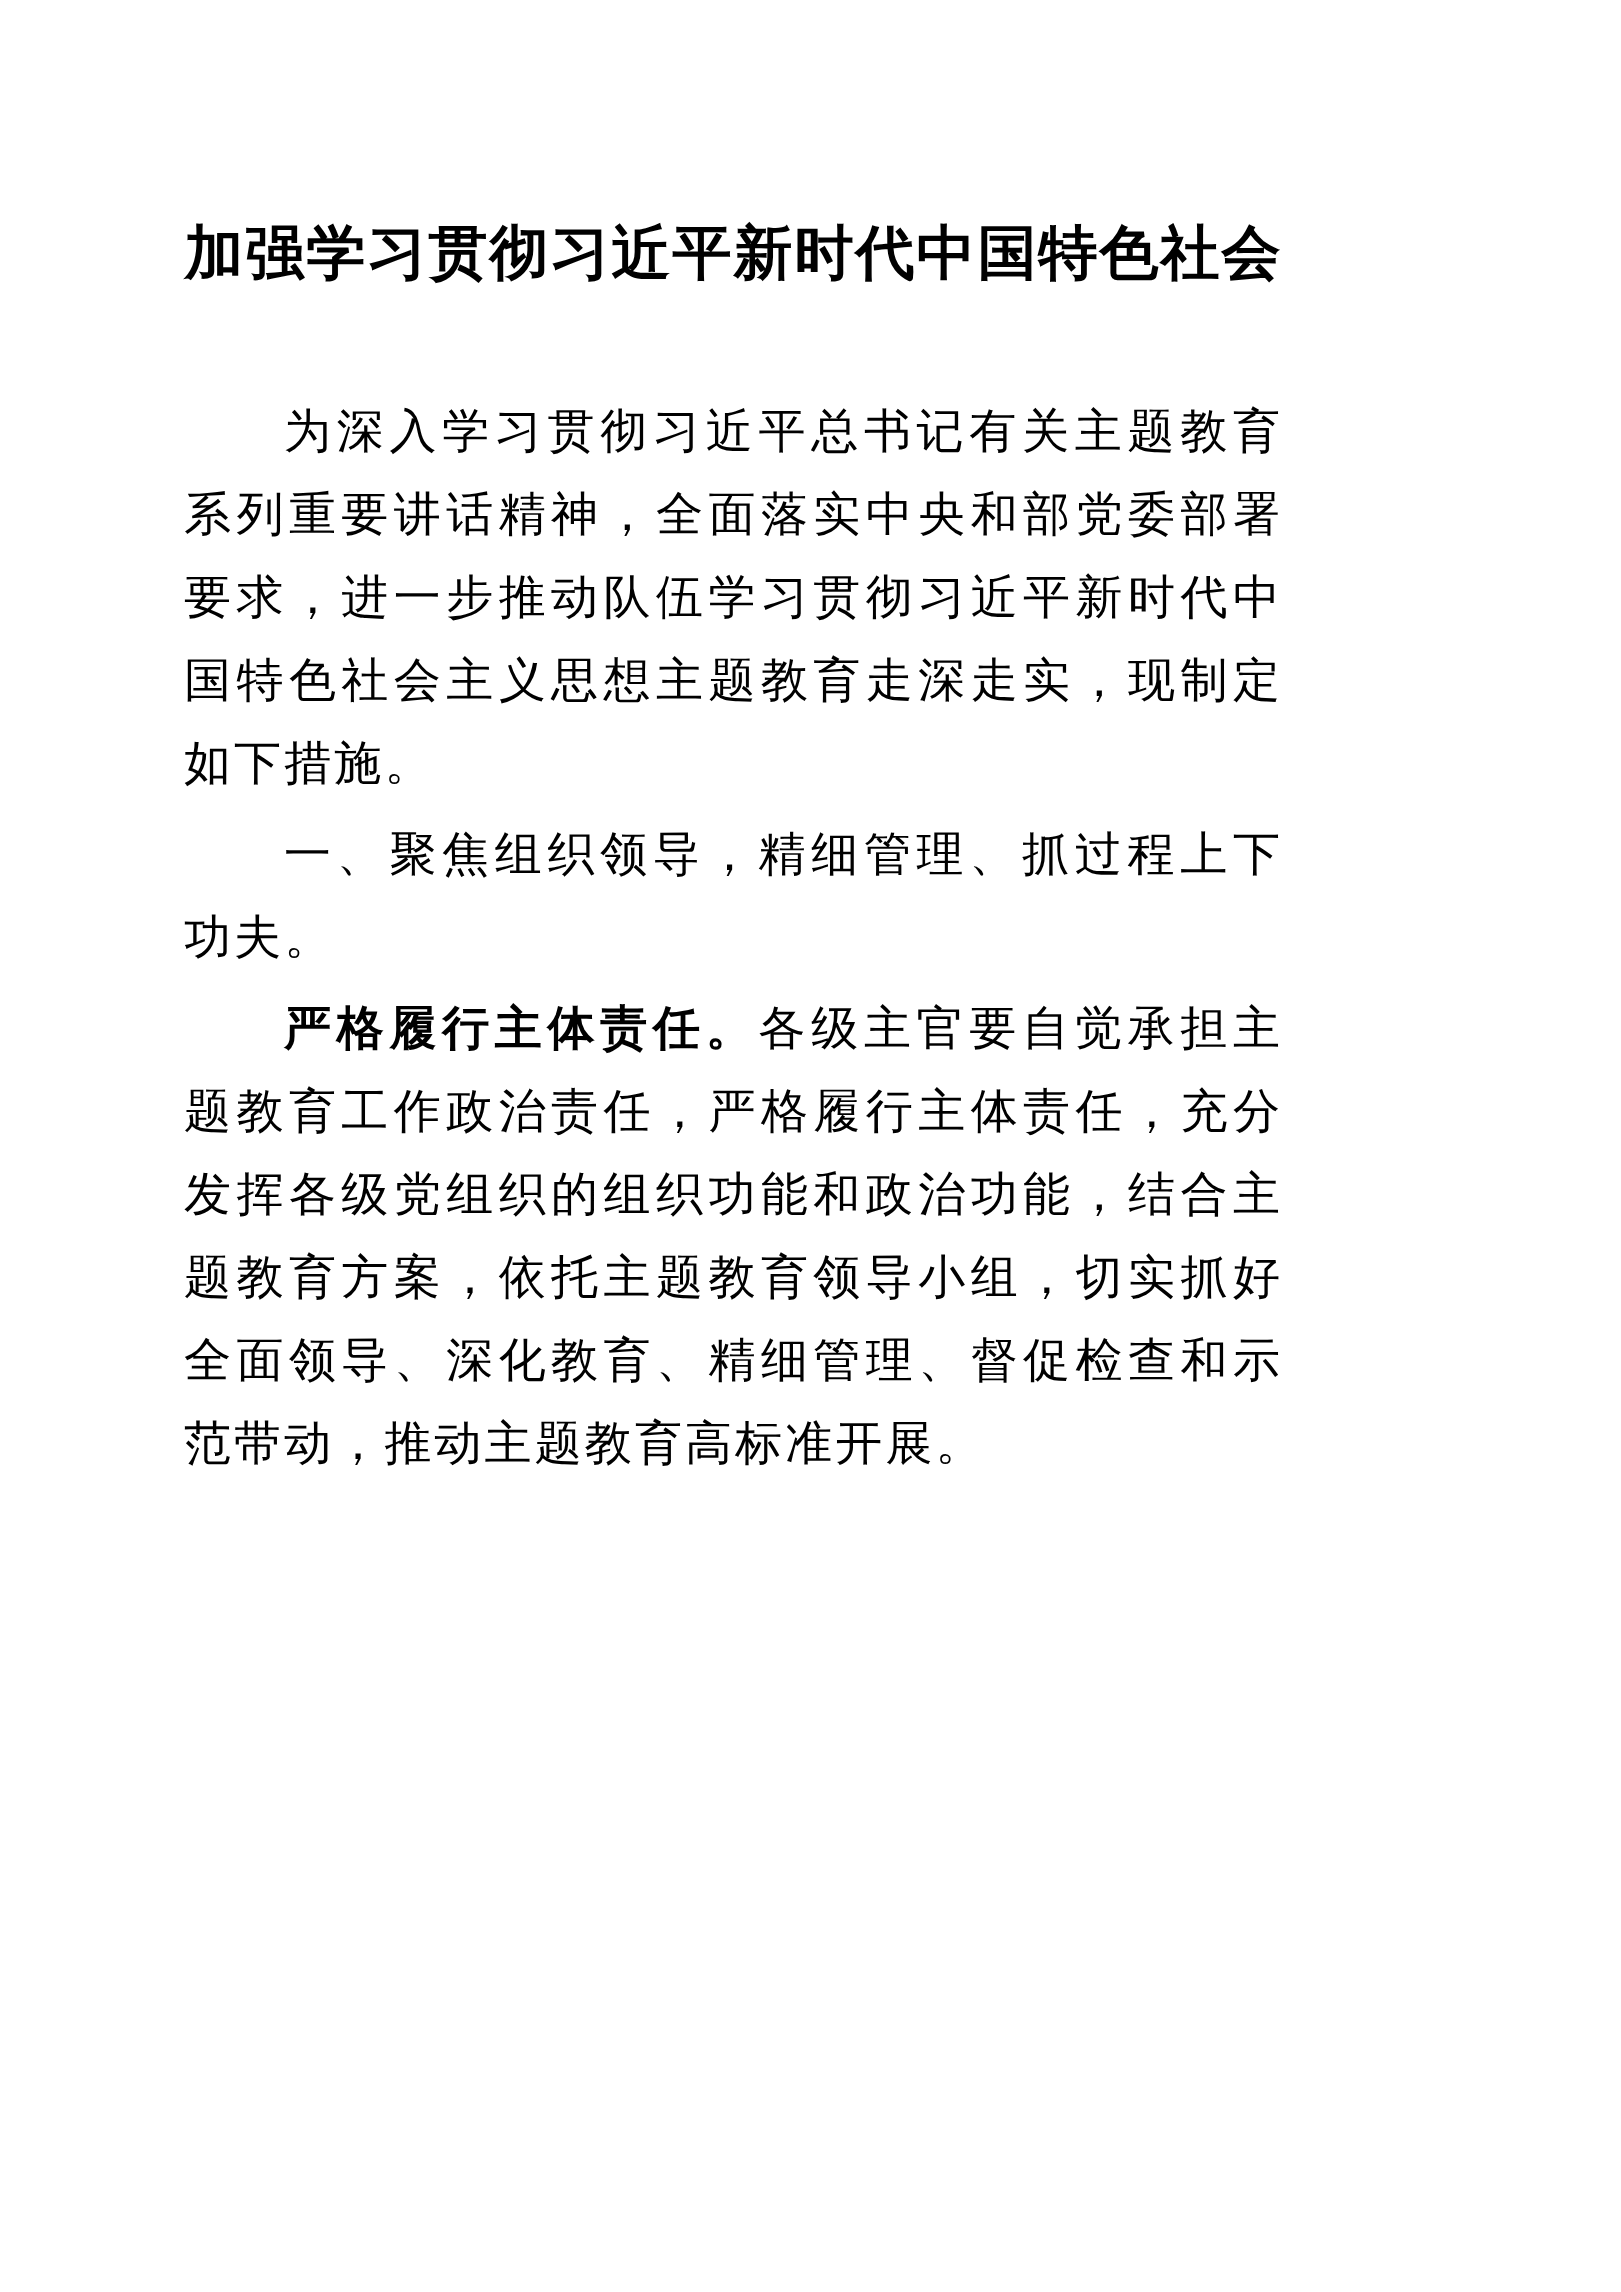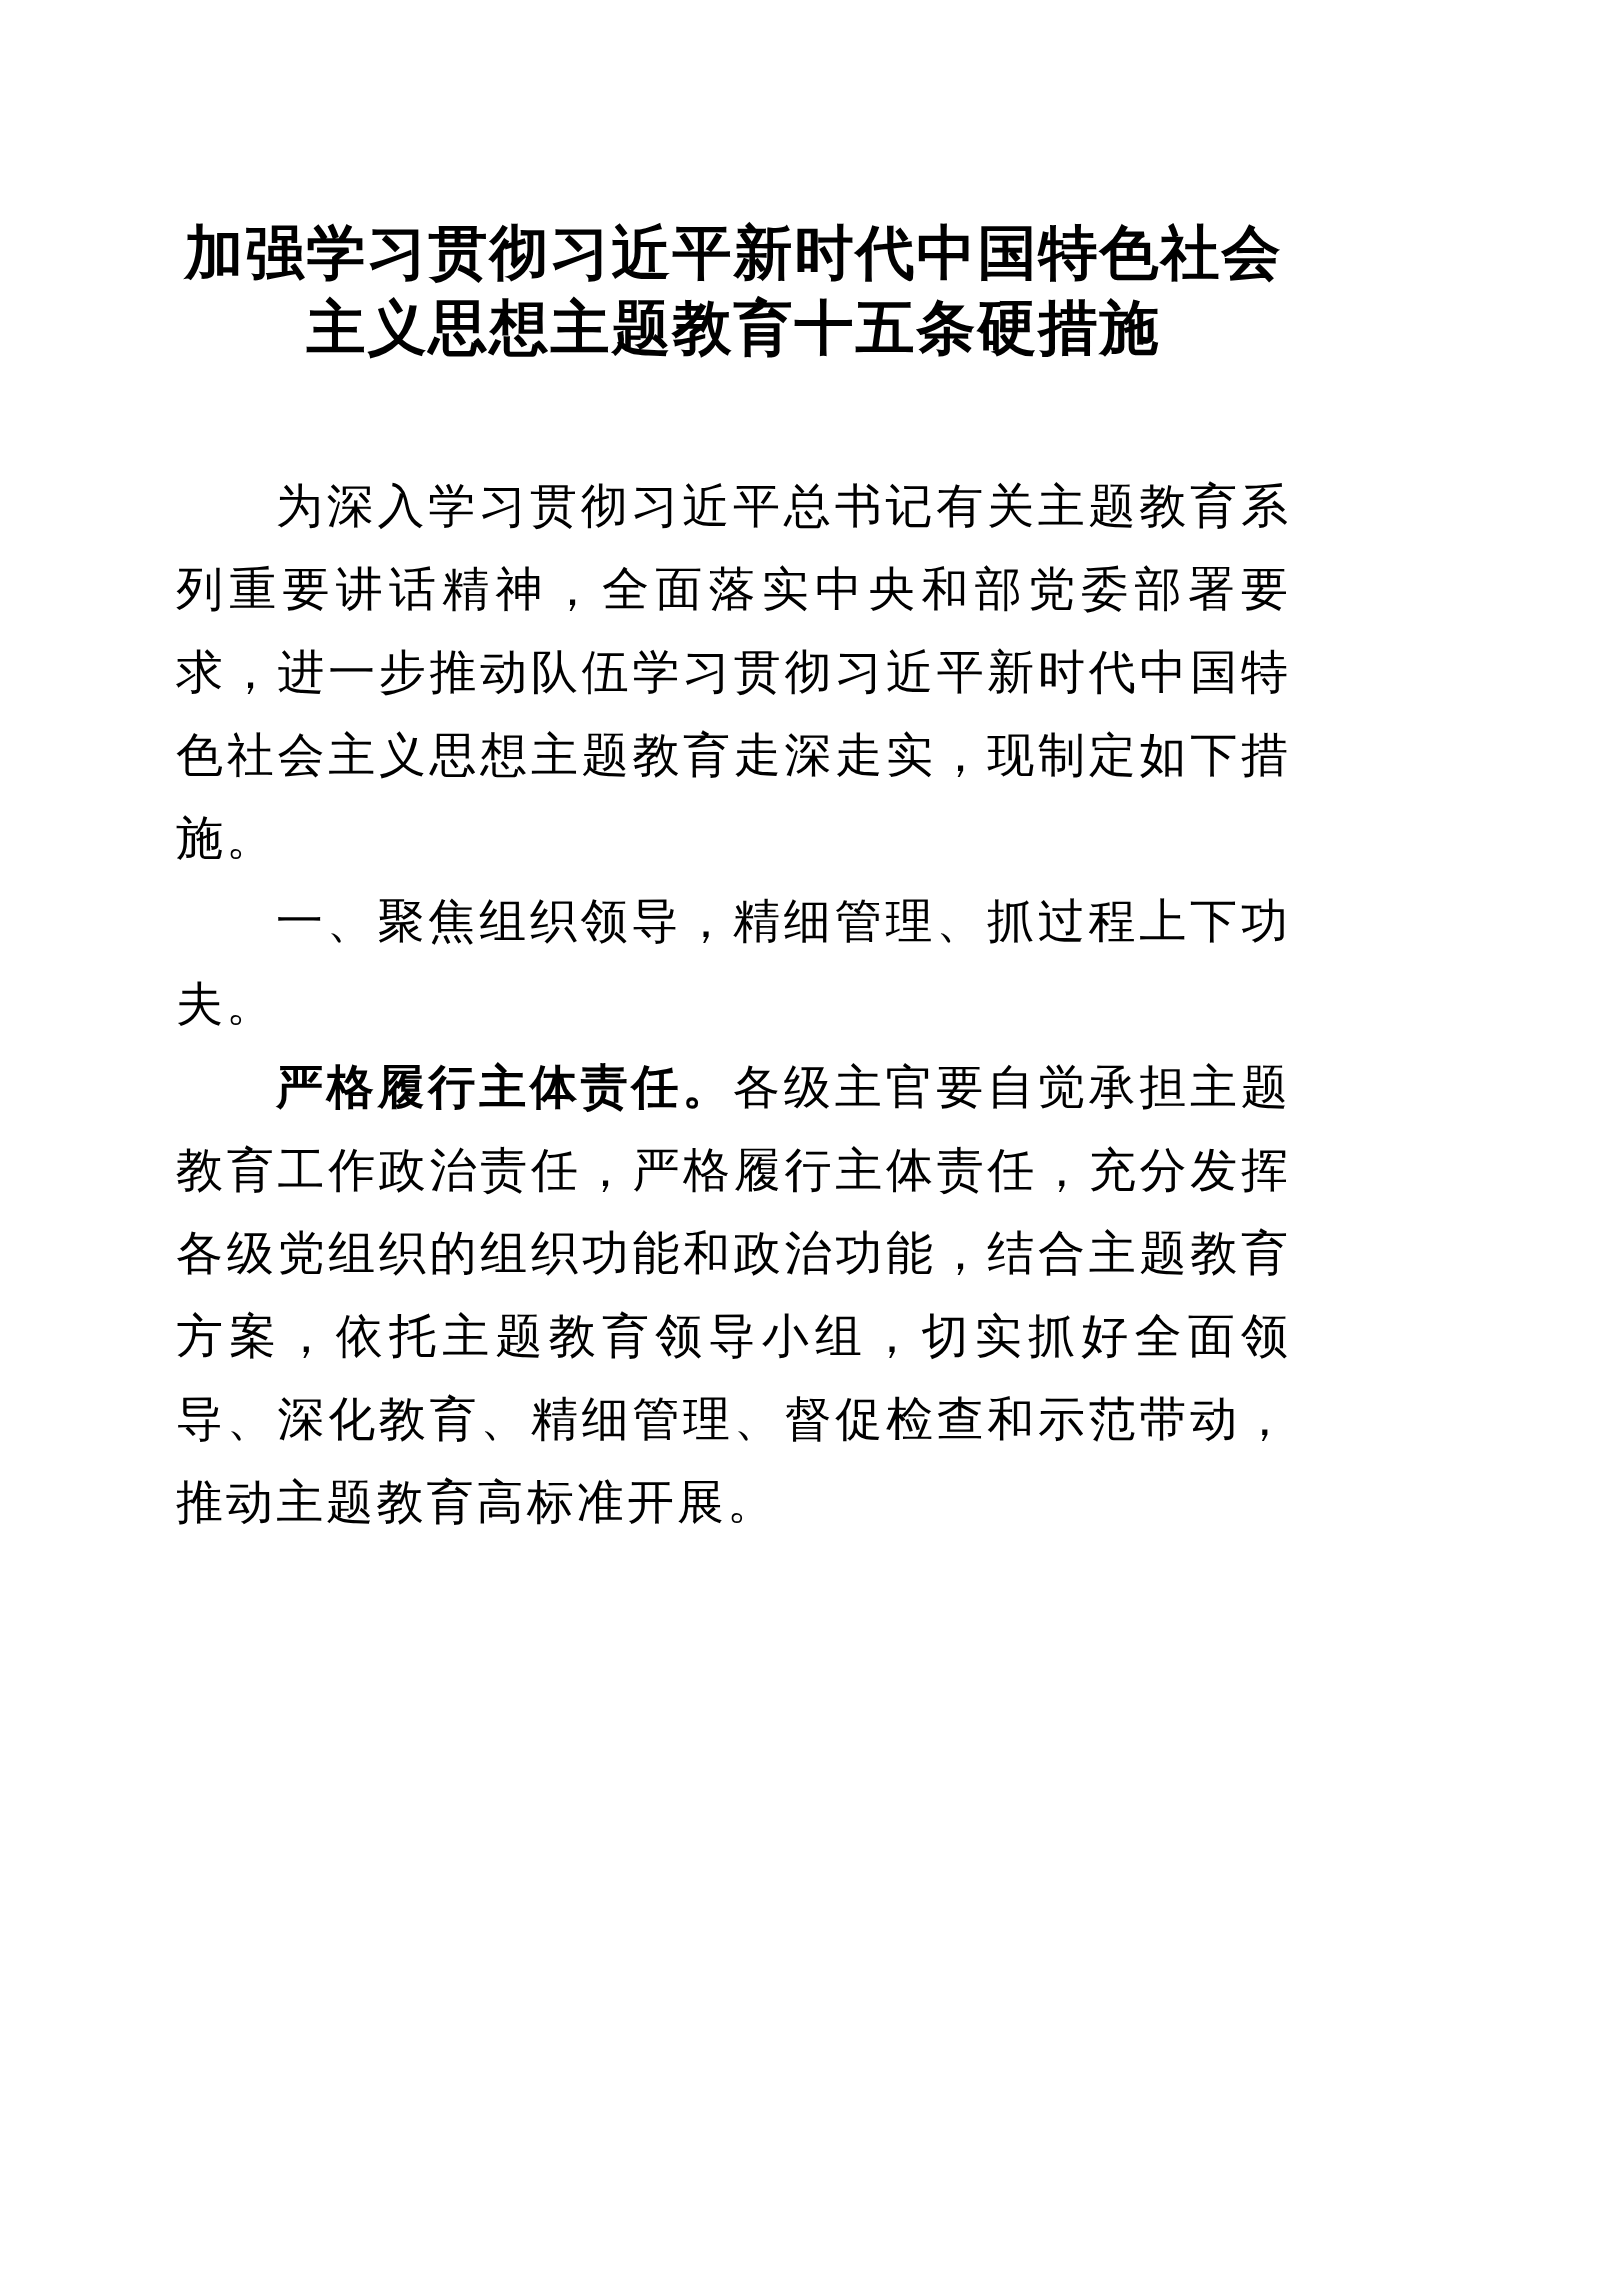--- a/index.html
+++ b/index.html
@@ -32,34 +32,33 @@
     margin-top: 98px;
     font-size: 47px;
     line-height: 83px;
     letter-spacing: 3.1px;
     text-align: justify;
     text-justify: inter-ideograph;
     color: #000000;
   }
   .para {
     text-indent: 100px;
-    margin: 0;
+    margin: 8px;
   }
   .lead {
     font-weight: 700;
   }
 </style>
 </head>
 <body>
 
 <div class="page">
 
   <h1 class="doc-title">
     <span class="title-line">加强学习贯彻习近平新时代中国特色社会</span>
-    <span class="title-line">主义思想主题教育十五条硬措施</span>
   </h1>
 
   <div class="doc-body">
 
     <p class="para"><span>为深入学习贯彻习近平总书记有关主题教育系列重要讲话精神，全面落实中央和部党委部署要求，进一步推动队伍学习贯彻习近平新时代中国特色社会主义思想主题教育走深走实，现制定如下措施。</span></p>
 
     <p class="para"><span>一、聚焦组织领导，精细管理、抓过程上下功夫。</span></p>
 
     <p class="para"><strong class="lead">严格履行主体责任。</strong><span>各级主官要自觉承担主题教育工作政治责任，严格履行主体责任，充分发挥各级党组织的组织功能和政治功能，结合主题教育方案，依托主题教育领导小组，切实抓好全面领导、深化教育、精细管理、督促检查和示范带动，推动主题教育高标准开展。</span></p>
 

